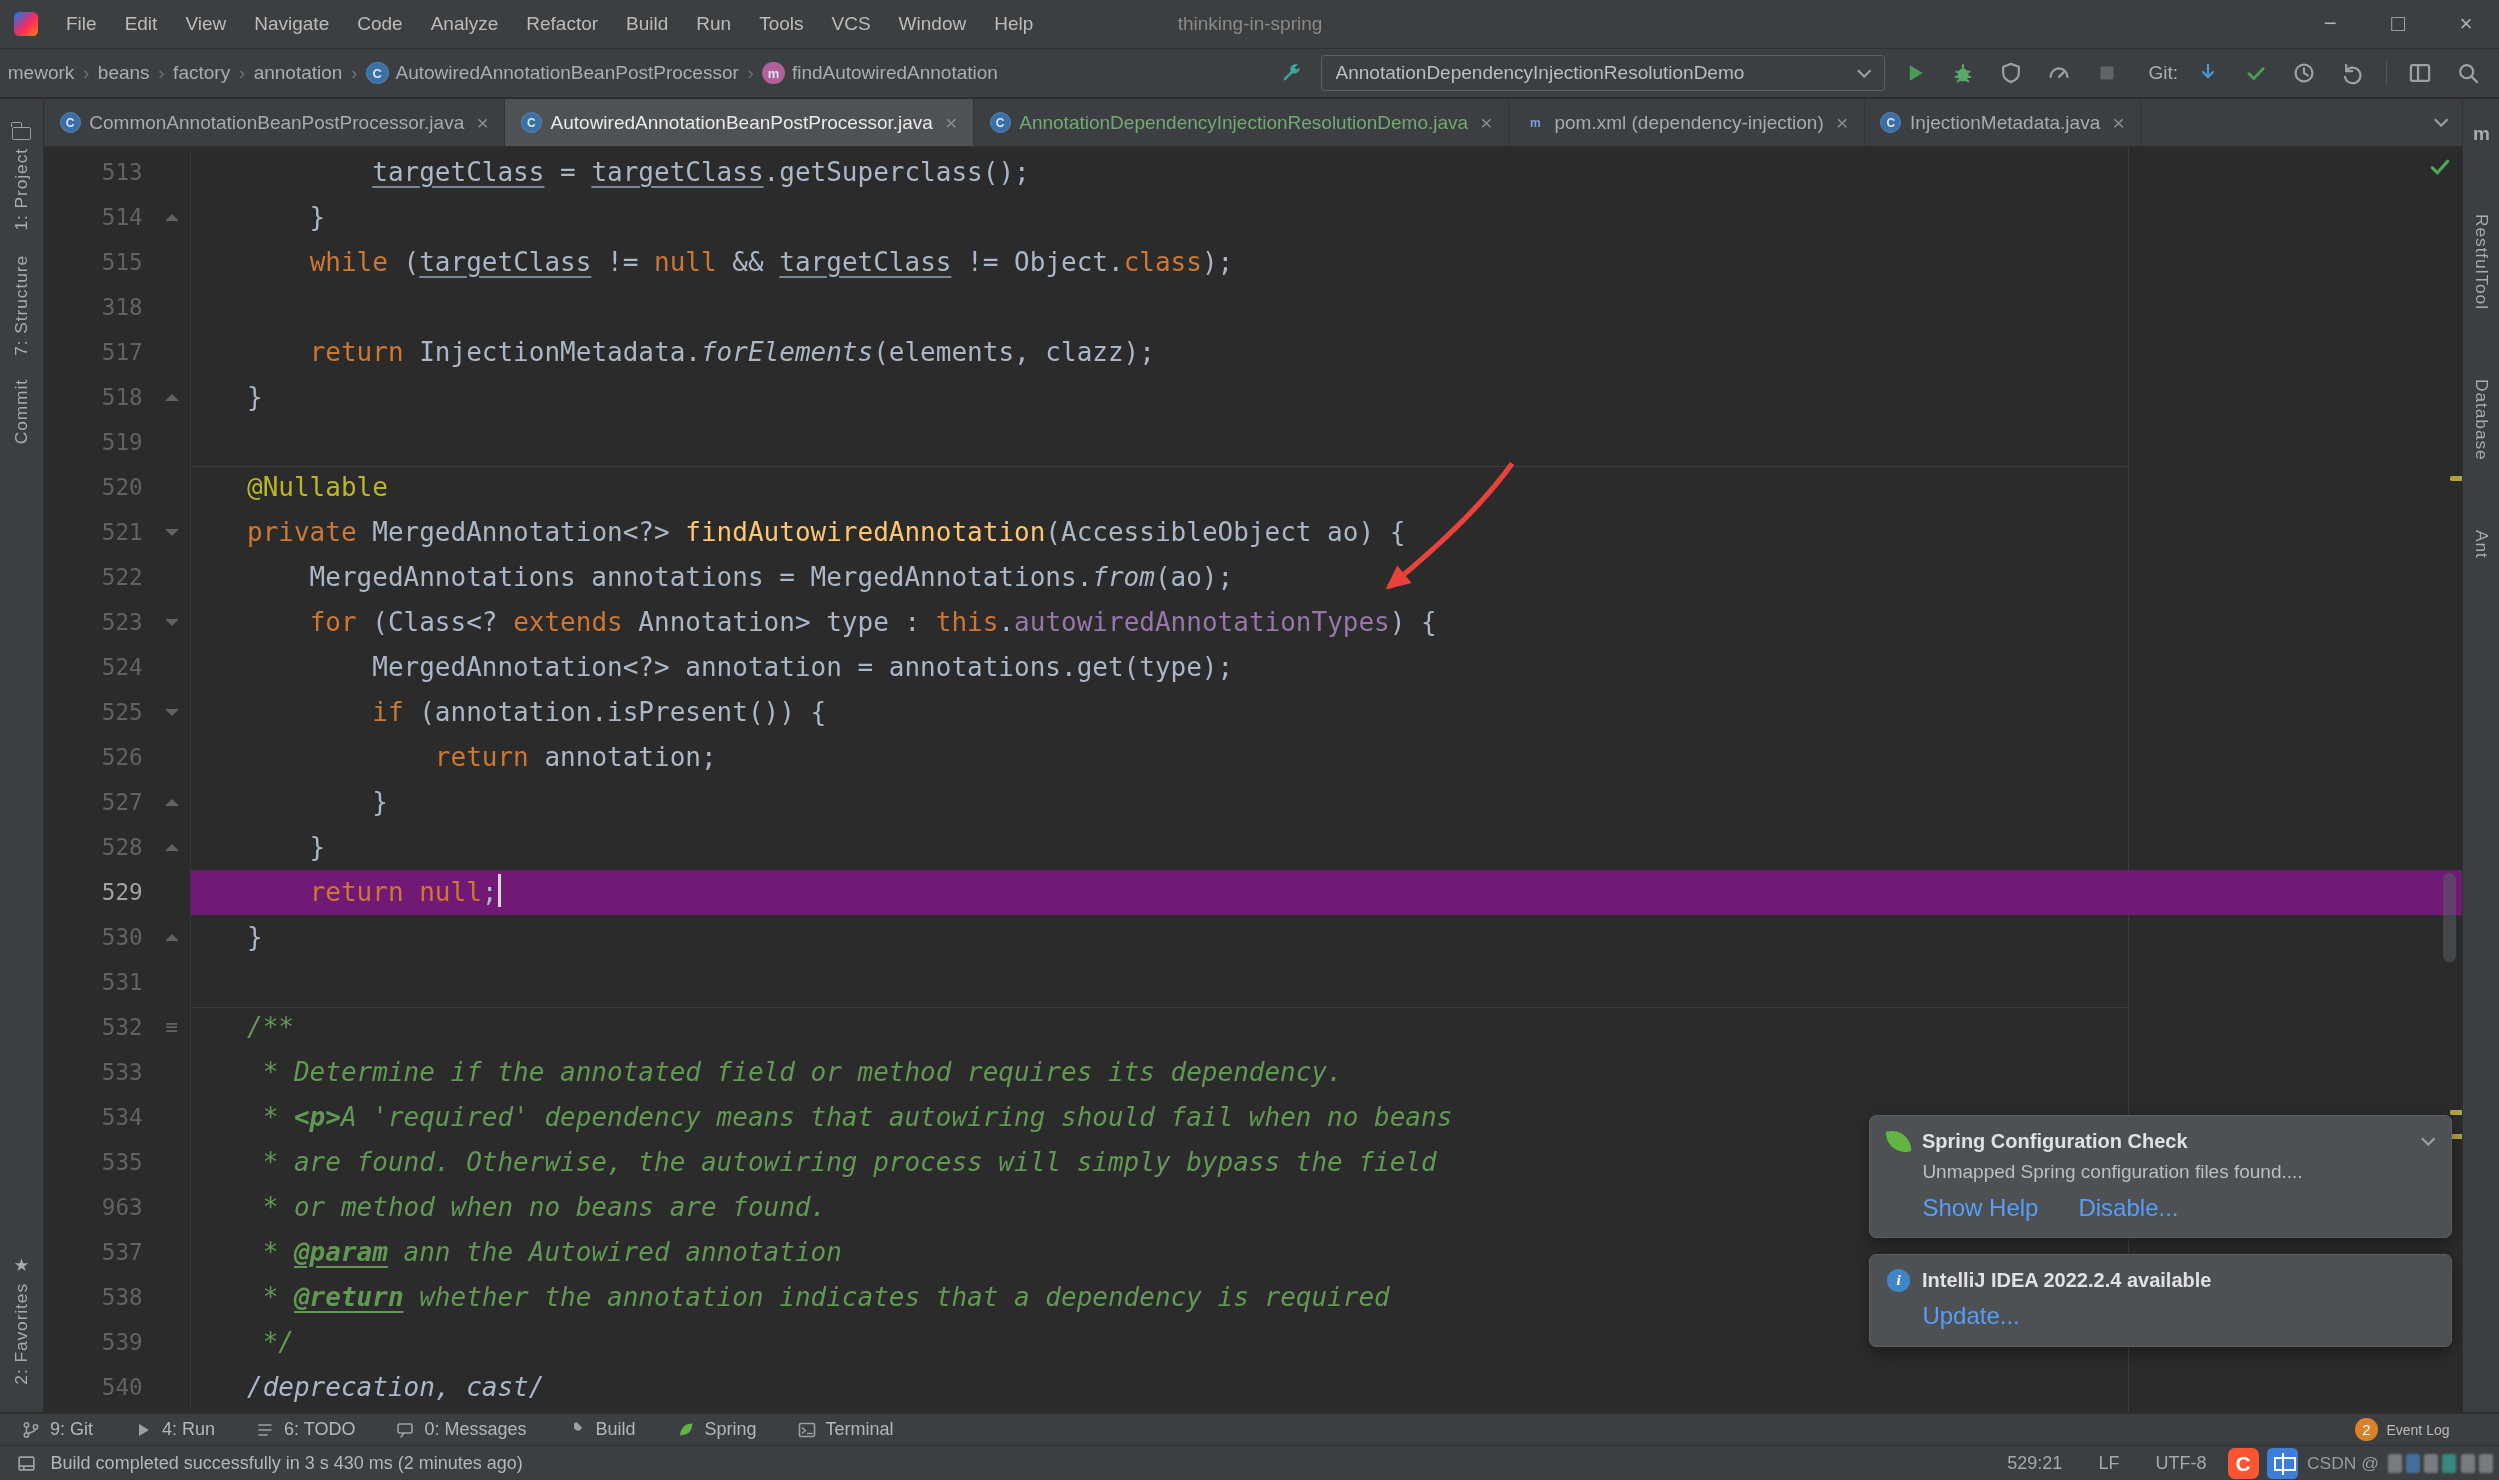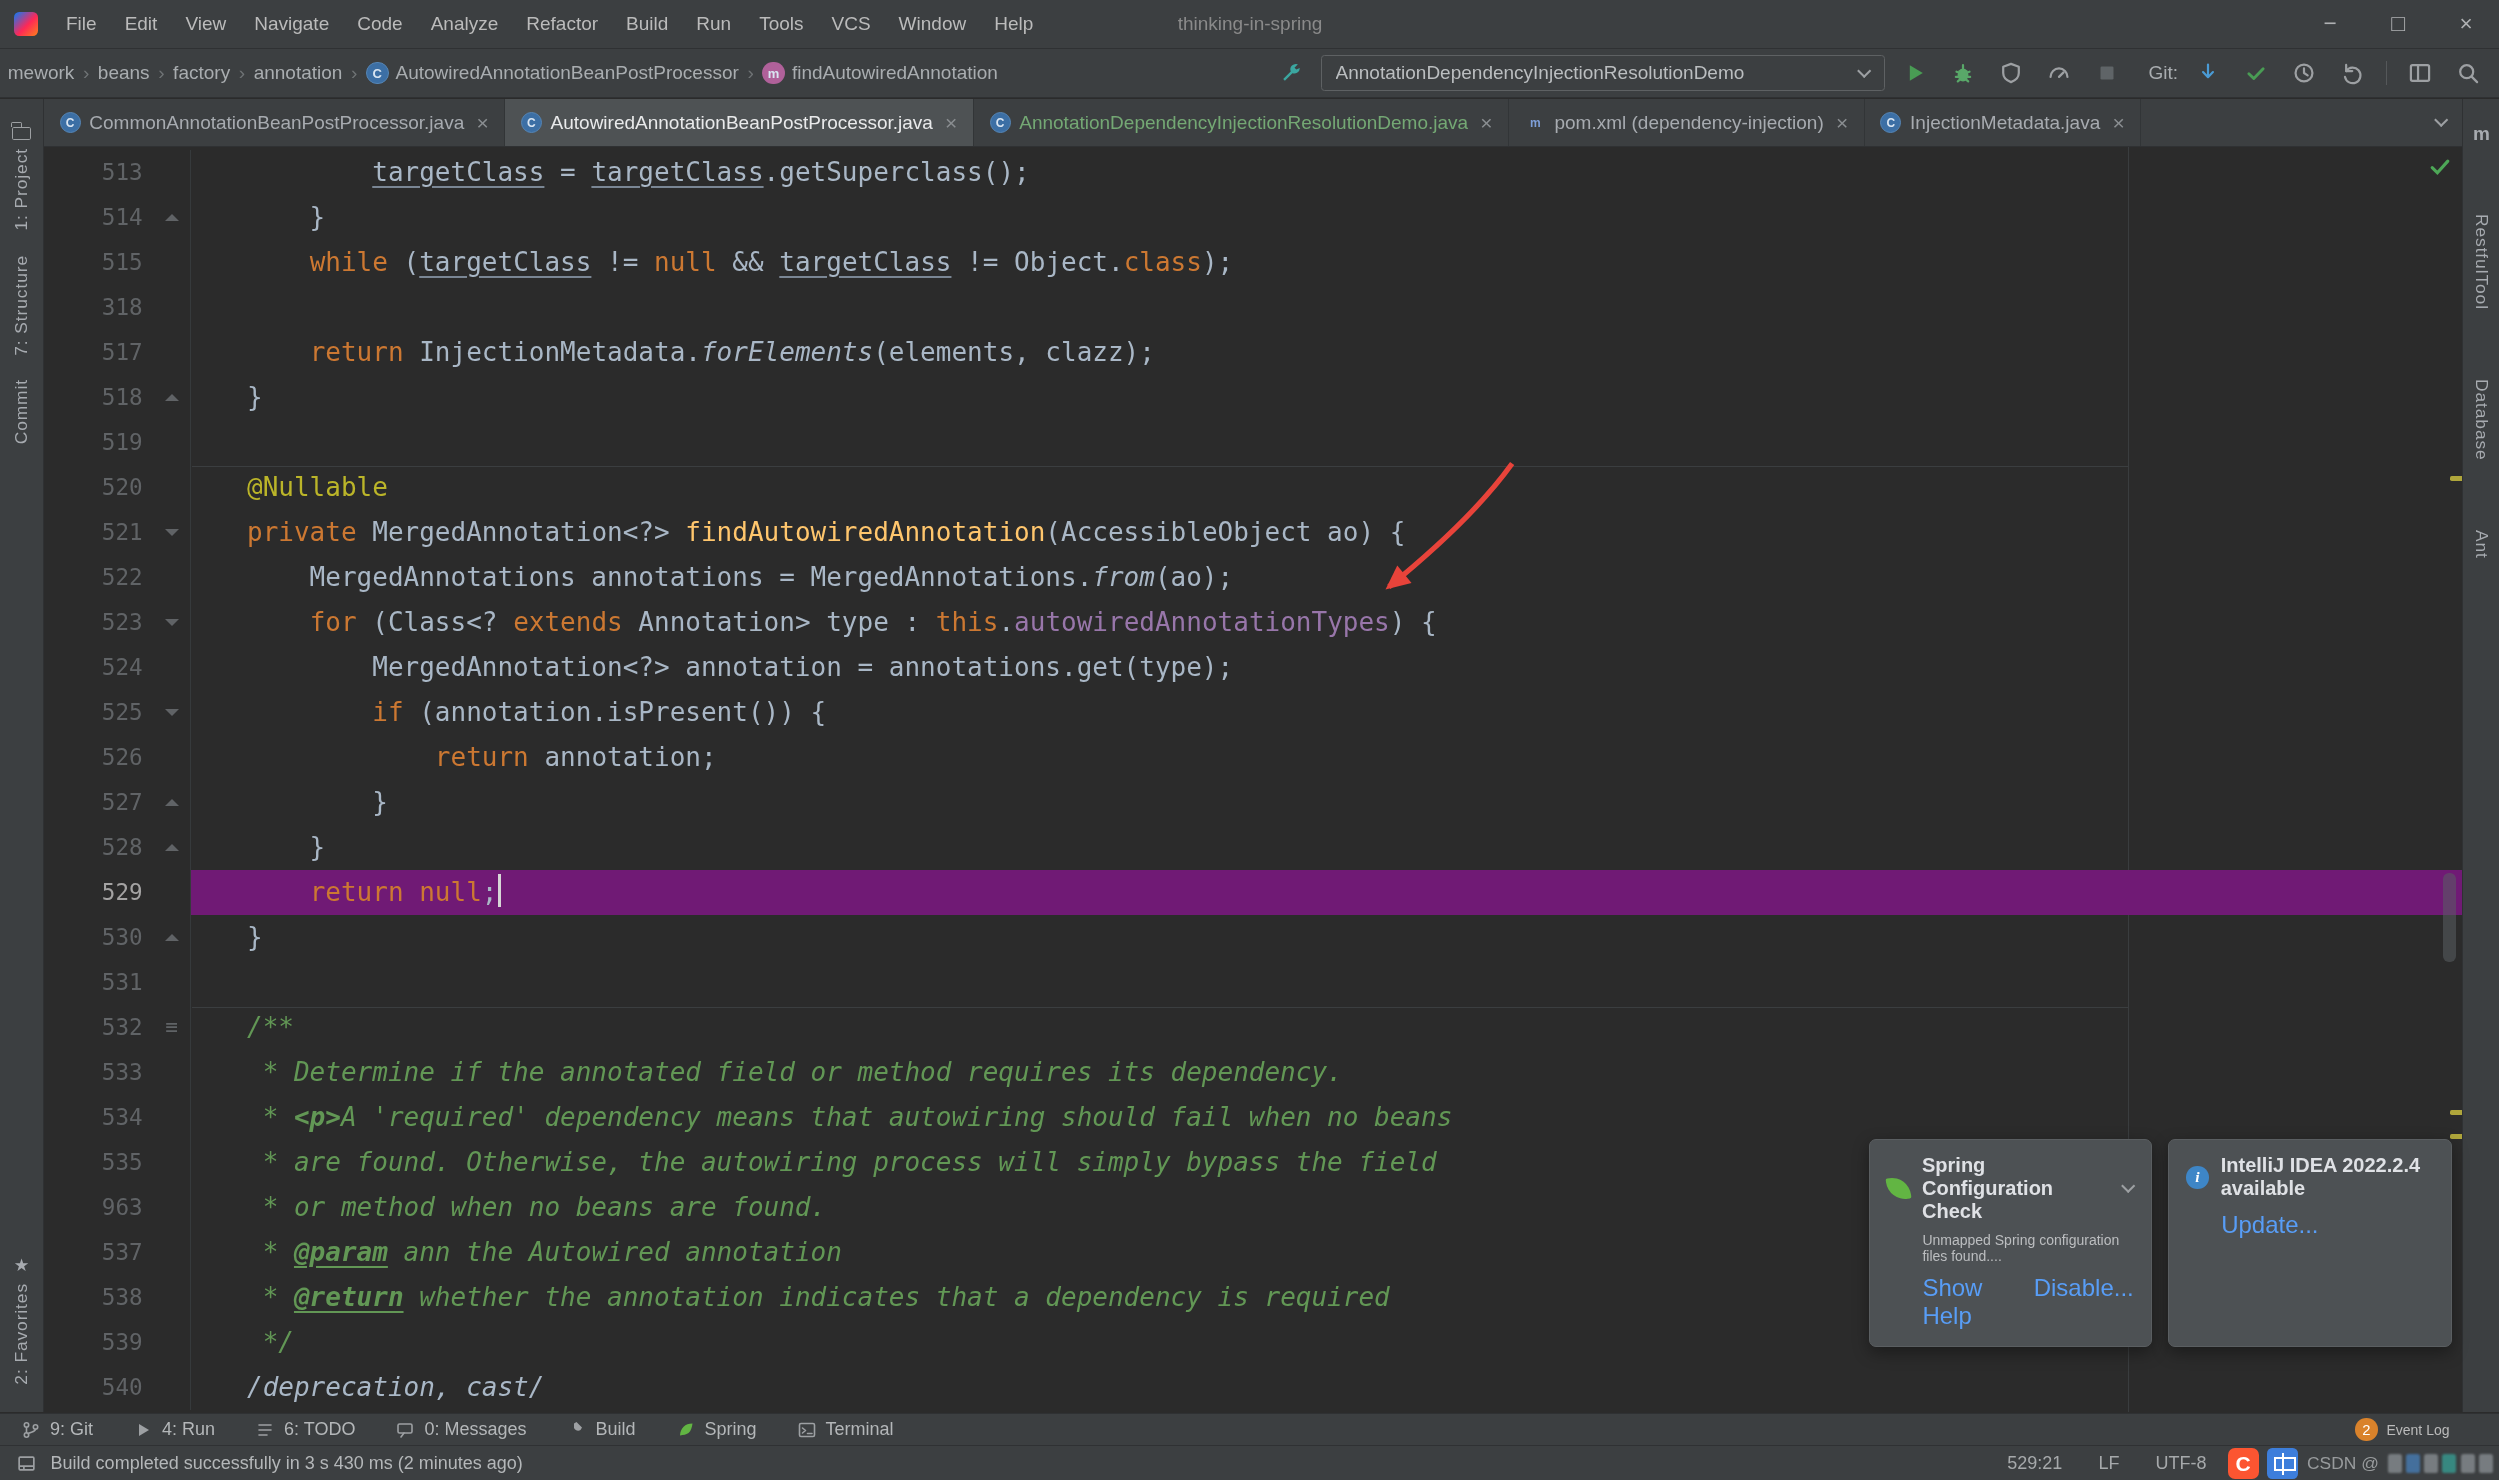--- a/index.html
+++ b/index.html
@@ -100,33 +100,33 @@
   .msep{position:absolute;left:148px;width:1936px;height:0.9px;background:#3B3E40}
   .sthumb{position:absolute;left:2399px;top:726px;width:13px;height:89px;border-radius:6px;
     background:#5A5F62;opacity:.55}
   .smark{position:absolute;left:2406px;width:14.8px;height:5.2px;border-radius:1.7px;background:#AFA63B}
   .inspect-ok{position:absolute;left:2383px;top:7px;width:26px;height:26px}
 
   
   .overlay{position:absolute;inset:0;z-index:40;pointer-events:none}
 
   
-  .notifs{position:absolute;right:48px;bottom:134px;width:583px;display:flex;flex-direction:row;
+  .notifs{position:absolute;right:48px;bottom:134px;width:583px;display:flex;flex-direction:column;
     gap:15.6px;z-index:45}
   .notif{background:#4D5154;border:0.9px solid #5A5E61;border-radius:7px;padding:14px 17.4px;
     box-shadow:0 5.2px 15.6px rgba(0,0,0,.35)}
   .n-head{display:flex;align-items:center;gap:12px}
   .n-icon.leaf{width:22.6px;height:22.6px;background:#62B543;border-radius:1.7px 85% 1.7px 85%;
     transform:rotate(-8deg);flex:none}
   .n-icon.info{width:22.6px;height:22.6px;border-radius:50%;background:#3E86C7;color:#fff;display:flex;
     align-items:center;justify-content:center;font-size:15.6px;font-weight:bold;flex:none;
     font-family:"Liberation Serif",serif;font-style:italic}
   .n-title{font-size:20px;font-weight:bold;color:#DFE1E5}
   .n-chev{margin-left:auto}
-  .n-body{font-size:14px;color:#BCBEC0;margin:8.7px 0 0 35px}
+  .n-body{font-size:19px;color:#BCBEC0;margin:8.7px 0 0 35px}
   .n-links{display:flex;gap:40px;margin:10.4px 0 1.7px 35px}
   .n-link{font-size:24px;color:#589DF6;text-decoration:none}
 
   
   .toolwinbar{position:absolute;left:0;right:0;bottom:36px;height:32px;background:#3C3F41;
     border-top:0.9px solid #2F3133;display:flex;align-items:center;padding:0 21px;gap:40px;z-index:20}
   .bb-item{display:flex;align-items:center;gap:9px;font-size:18px;color:#B4B7B9;white-space:nowrap}
   .bb-icon{display:flex}
   .bb-icon svg{width:20px;height:20px;stroke:#9DA0A3;fill:none;stroke-width:1.6;
     stroke-linecap:round;stroke-linejoin:round}

